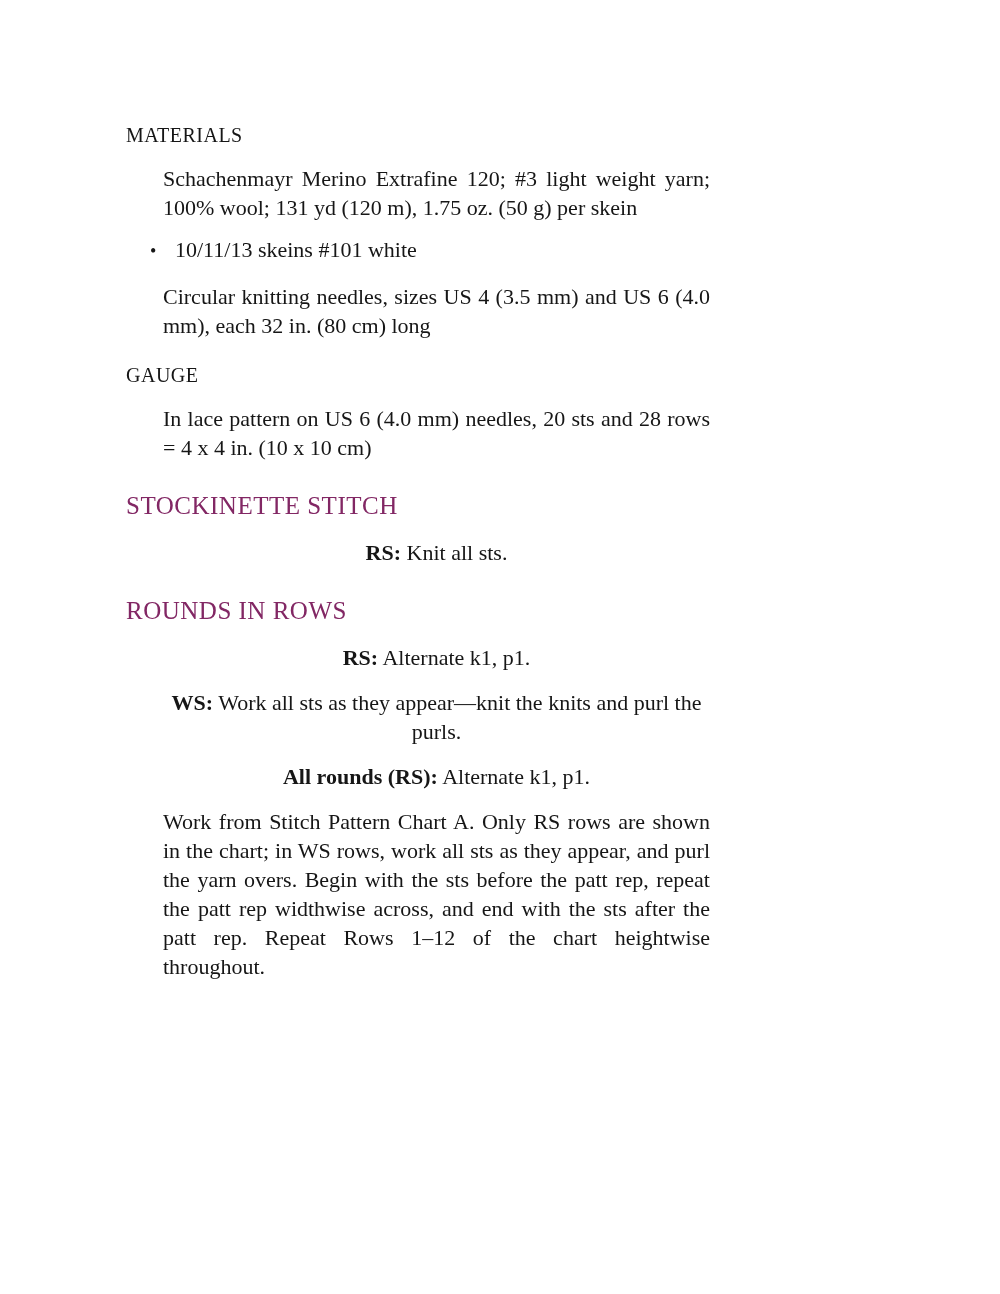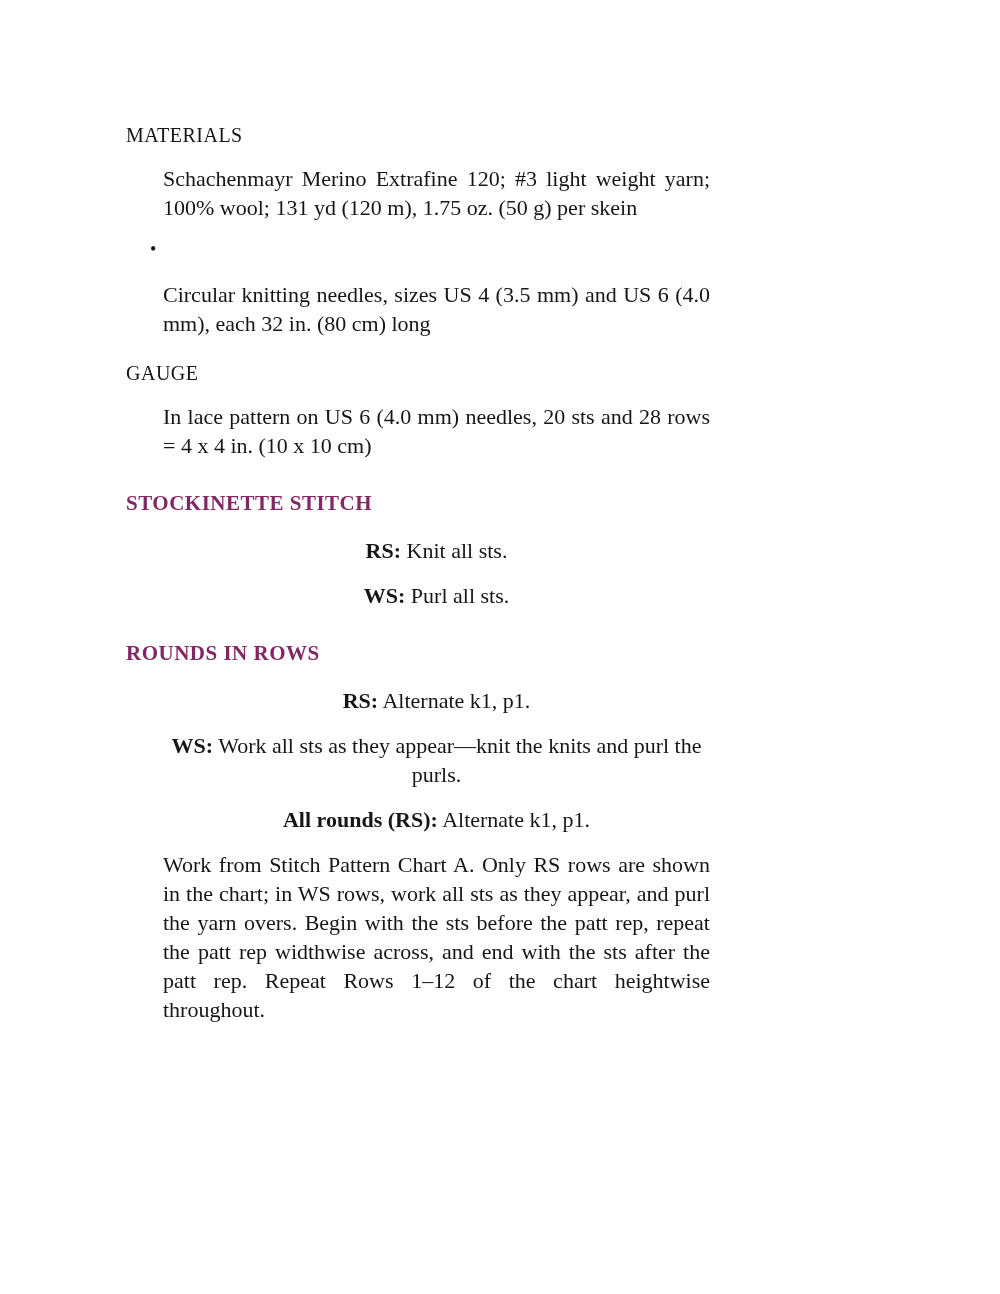--- a/index.html
+++ b/index.html
@@ -28,23 +28,23 @@
     line-height: 26px;
     font-weight: 400;
     letter-spacing: 0.5px;
     margin: 22px 0 15px 0;
     color: var(--ink);
   }
   .label.first {
     margin-top: 0;
   }
   .accent-heading {
-    font-size: 21px;
+    font-size: 25px;
     line-height: 33px;
-    font-weight: 700;
+    font-weight: 400;
     letter-spacing: 0.5px;
     color: var(--accent);
     margin: 27px 0 4px 0;
   }
   p.body {
     font-size: 22px;
     line-height: 29px;
     margin: 16px 0 13px 0;
   }
   .ind { padding-left: 37px; text-align: center; }
@@ -69,33 +69,33 @@
 </head>
 <body>
 
 <div class="page">
 
   <section>
     <h3 class="label first">MATERIALS</h3>
     <p class="body ind just">Schachenmayr Merino Extrafine 120; #3 light weight yarn; 100% wool; 131 yd (120 m), 1.75 oz. (50 g) per skein</p>
     <div class="bullet-row">
       <span class="bullet-marker">•</span>
+      <span class="bullet-text">10/11/13 skeins #101 white</span>
     </div>
     <p class="body ind just">Circular knitting needles, sizes US 4 (3.5 mm) and US 6 (4.0 mm), each 32 in. (80 cm) long</p>
   </section>
 
   <section>
     <h3 class="label">GAUGE</h3>
     <p class="body ind just">In lace pattern on US 6 (4.0 mm) needles, 20 sts and 28 rows = 4 x 4 in. (10 x 10 cm)</p>
   </section>
 
   <section>
     <h2 class="accent-heading">STOCKINETTE STITCH</h2>
     <p class="body ind"><span class="lead">RS:</span> <span>Knit all sts.</span></p>
-    <p class="body ind"><span class="lead">WS:</span> <span>Purl all sts.</span></p>
   </section>
 
   <section>
     <h2 class="accent-heading">ROUNDS IN ROWS</h2>
     <p class="body ind"><span class="lead">RS:</span> <span>Alternate k1, p1.</span></p>
     <p class="body ind"><span class="lead">WS:</span> <span>Work all sts as they appear—knit the knits and purl the purls.</span></p>
   </section>
 
   <section>
     <p class="body ind"><span class="lead">All rounds (RS):</span> <span>Alternate k1, p1.</span></p>

